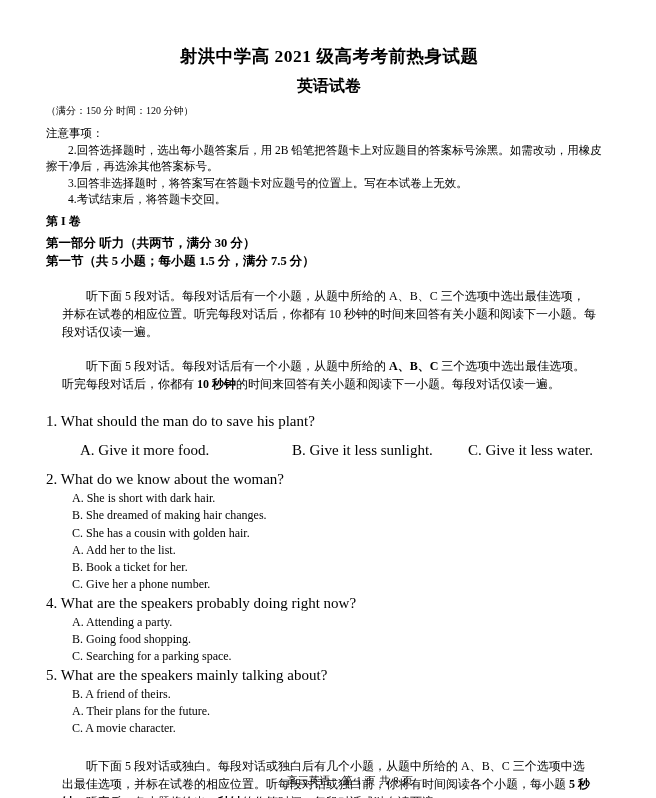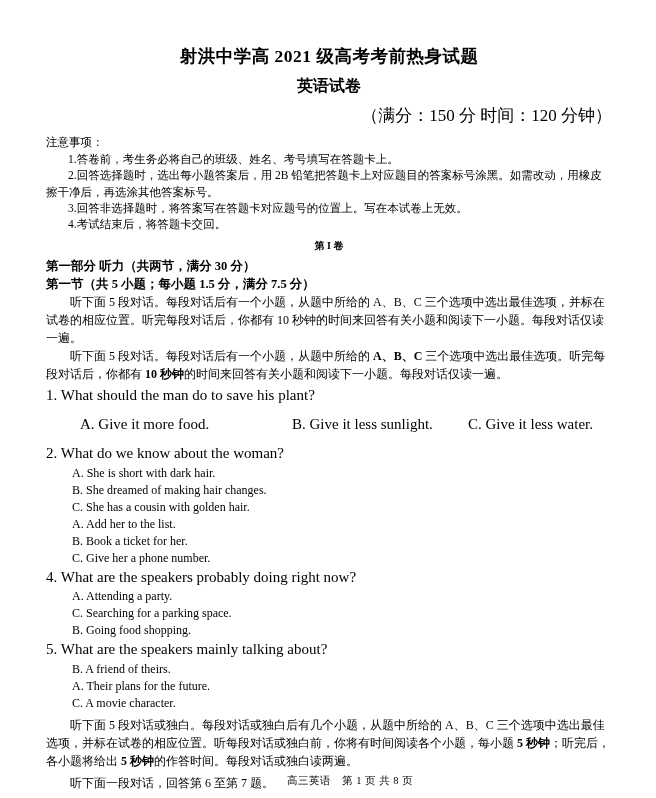--- a/index.html
+++ b/index.html
@@ -29,50 +29,50 @@
     margin: 0 0 8px 0;
     font-family: "Liberation Serif", "DejaVu Serif", serif;
   }
   .subtitle {
     text-align: center;
     font-size: 16px;
     font-weight: bold;
     margin: 0 0 7px 0;
   }
   .score-line {
-    text-align: right;
-    font-size: 17px;
+    text-align: left;
+    font-size: 10px;
     margin: 0 0 8px 0;
   }
   .notice-head {
     font-size: 11.5px;
     margin: 0 0 1px 0;
   }
   .notice-item {
     font-size: 11.5px;
     line-height: 1.42;
     text-indent: 22px;
     margin: 0;
   }
   .juan {
-    text-align: center;
-    font-size: 10px;
+    text-align: left;
+    font-size: 12px;
     font-weight: bold;
     margin: 6px 0 4px 0;
   }
   .sec-head {
     font-size: 12.5px;
     font-weight: bold;
     margin: 0;
     line-height: 1.45;
   }
   .para {
     font-size: 12px;
     line-height: 1.5;
-    margin: 0;
+    margin: 16px;
     text-indent: 24px;
   }
   .para b {
     font-weight: bold;
   }
   .q {
     font-size: 15px;
     line-height: 1.42;
     margin: 0;
   }
@@ -111,21 +111,20 @@
 </head>
 <body>
 
 <div class="page">
 
   <h1 class="title">射洪中学高 2021 级高考考前热身试题</h1>
   <h2 class="subtitle">英语试卷</h2>
   <div class="score-line">（满分：150 分    时间：120 分钟）</div>
 
   <div class="notice-head">注意事项：</div>
-  <div class="notice-item">1.答卷前，考生务必将自己的班级、姓名、考号填写在答题卡上。</div>
   <div class="notice-item">2.回答选择题时，选出每小题答案后，用 2B 铅笔把答题卡上对应题目的答案标号涂黑。如需改动，用橡皮擦干净后，再选涂其他答案标号。</div>
   <div class="notice-item">3.回答非选择题时，将答案写在答题卡对应题号的位置上。写在本试卷上无效。</div>
   <div class="notice-item">4.考试结束后，将答题卡交回。</div>
 
   <div class="juan">第 I 卷</div>
 
   <div class="sec-head">第一部分 听力（共两节，满分 30 分）</div>
   <div class="sec-head">第一节（共 5 小题；每小题 1.5 分，满分 7.5 分）</div>
 
   <div class="para">听下面 5 段对话。每段对话后有一个小题，从题中所给的 A、B、C 三个选项中选出最佳选项，并标在试卷的相应位置。听完每段对话后，你都有 10 秒钟的时间来回答有关小题和阅读下一小题。每段对话仅读一遍。</div>
@@ -145,22 +144,22 @@
   <div class="opt-line">A. She is short with dark hair.</div>
   <div class="opt-line">B. She dreamed of making  hair changes.</div>
   <div class="opt-line">C. She has a cousin with golden  hair.</div>
 
   <div class="opt-line">A. Add her to the list.</div>
   <div class="opt-line">B. Book a ticket for her.</div>
   <div class="opt-line">C. Give her a phone number.</div>
 
   <div class="q"><span>4.</span> <span>What are the speakers probably doing right now?</span></div>
   <div class="opt-line">A. Attending a party.</div>
+  <div class="opt-line">B. Going food shopping.</div>
   <div class="opt-line">C. Searching  for a parking space.</div>
-  <div class="opt-line">B. Going food shopping.</div>
 
   <div class="q"><span>5.</span> <span>What are the speakers mainly talking about?</span></div>
   <div class="opt-line">B. A friend of theirs.</div>
   <div class="opt-line">A. Their plans for the future.</div>
   <div class="opt-line">C. A movie character.</div>
 
   <div class="gap-sm"></div>
 
 
   <div class="para"><span>听下面 5 段对话或独白。每段对话或独白后有几个小题，从题中所给的 A、B、C 三个选项中选出最佳选项，并标在试卷的相应位置。听每段对话或独白前，你将有时间阅读各个小题，每小题 </span><b>5 秒钟</b><span>；听完后，各小题将给出 </span><b>5 秒钟</b><span>的作答时间。每段对话或独白读两遍。</span></div>

